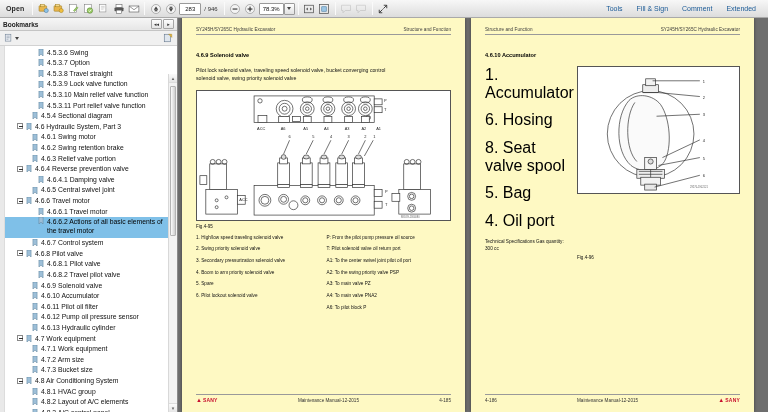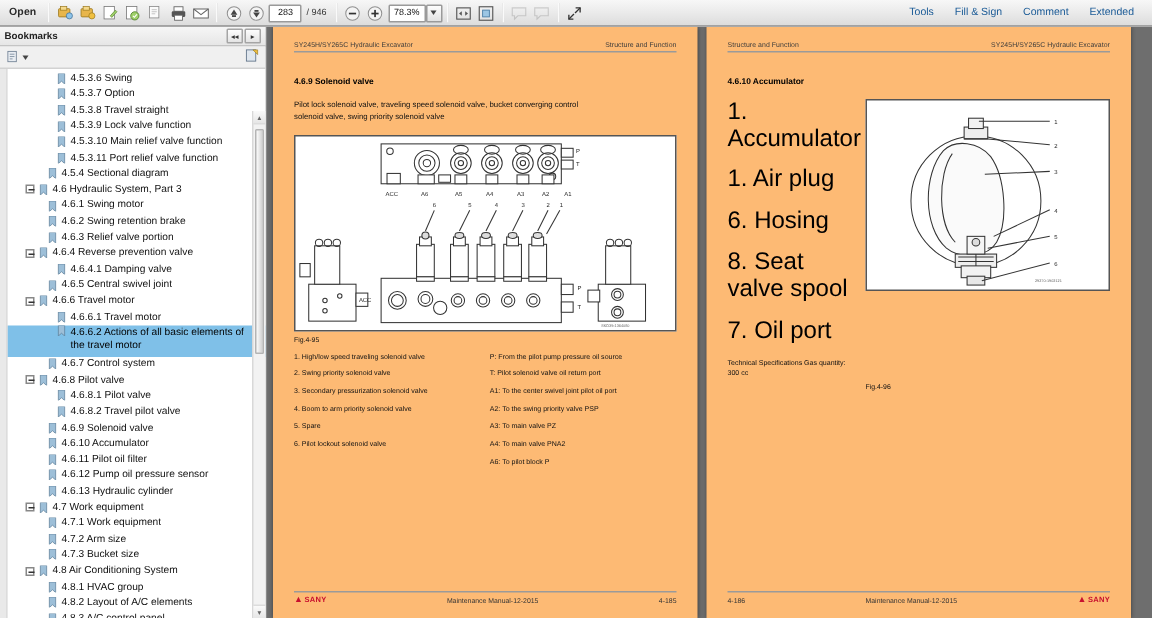--- a/index.html
+++ b/index.html
@@ -132,21 +132,21 @@
   .docarea {
     flex: 1; height: 394px;
     background: #6e6e6e;
     display: flex;
     padding: 0 0 0 4px;
     gap: 6px;
     position: relative;
     overflow: hidden;
   }
   .page {
-    background: #fdba74;
+    background: #fef9c3;
     height: 394px;
     position: relative;
     box-shadow: 0 0 3px rgba(0,0,0,.45);
     padding: 9px 14px 0 14px;
   }
   .page-left { width: 283px; }
   .page-right { width: 283px; }
 
   .pg-header {
     display: flex; justify-content: space-between;
@@ -898,24 +898,24 @@
         <span>Structure and Function</span>
         <span>SY245H/SY265C Hydraulic Excavator</span>
       </div>
 
       <div class="pg-h2">4.6.10 Accumulator</div>
 
       <div class="acc-body">
         <div class="acc-left">
           <div class="acc-list">
             <div class="li">1. Accumulator</div>
-            <div class="li">1. Air plug</div>
             <div class="li">6. Hosing</div>
             <div class="li">8. Seat valve spool</div>
-            <div class="li">7. Oil port</div>
+            <div class="li">5. Bag</div>
+            <div class="li">4. Oil port</div>
           </div>
           <div class="acc-spec">Technical Specifications Gas quantity: 300 cc</div>
         </div>
 
         <div class="acc-figbox">
           <svg width="100%" height="100%" viewBox="0 0 160 128">
             <g stroke="#333" fill="none" stroke-width=".7">
 
               <circle cx="72" cy="68" r="44" fill="#fff"></circle>
 

